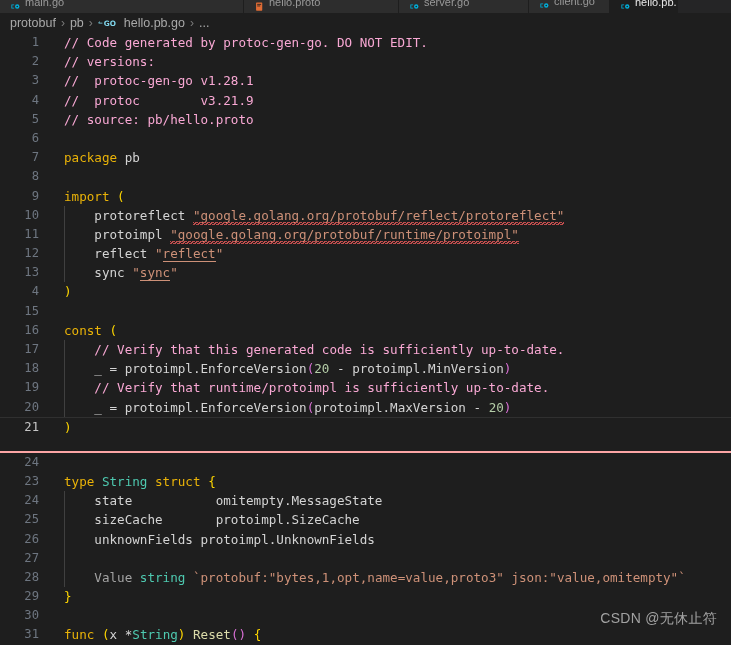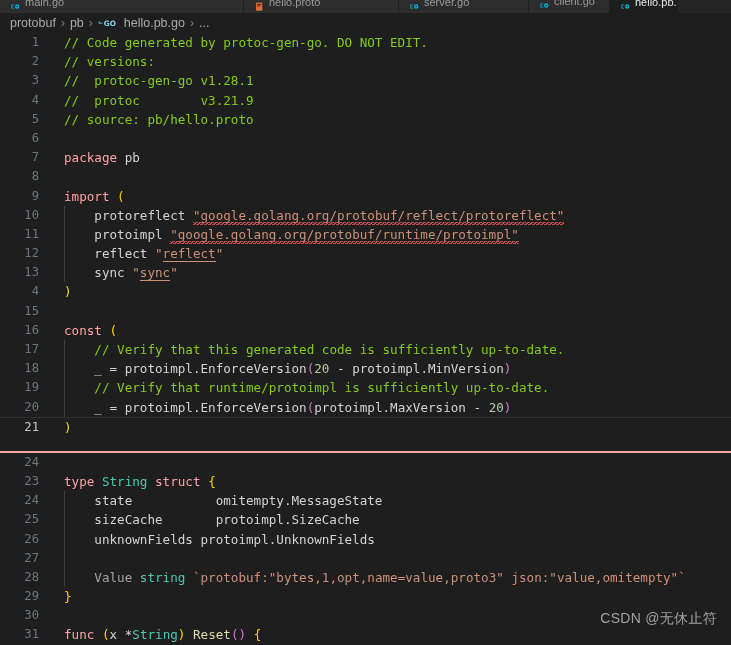--- a/index.html
+++ b/index.html
@@ -153,22 +153,22 @@
   
   .guide {
     position: absolute;
     top: 0;
     width: 1px;
     height: 19.2px;
     background: #404040;
   }
 
   
-  .t-comment  { color: #84cc16; }
-  .t-keyword  { color: #fca5a5; }
+  .t-comment  { color: #f9a8d4; }
+  .t-keyword  { color: #eab308; }
   .t-string   { color: #ce9178; }
   .t-type     { color: #4ec9b0; }
   .t-ident    { color: #a3a3a3; }
   .t-func     { color: #dcdcaa; }
   .t-num      { color: #b5cea8; }
   .t-plain    { color: #d4d4d4; }
   .t-paren-y  { color: #ffd700; }
   .t-paren-p  { color: #da70d6; }
 
   

